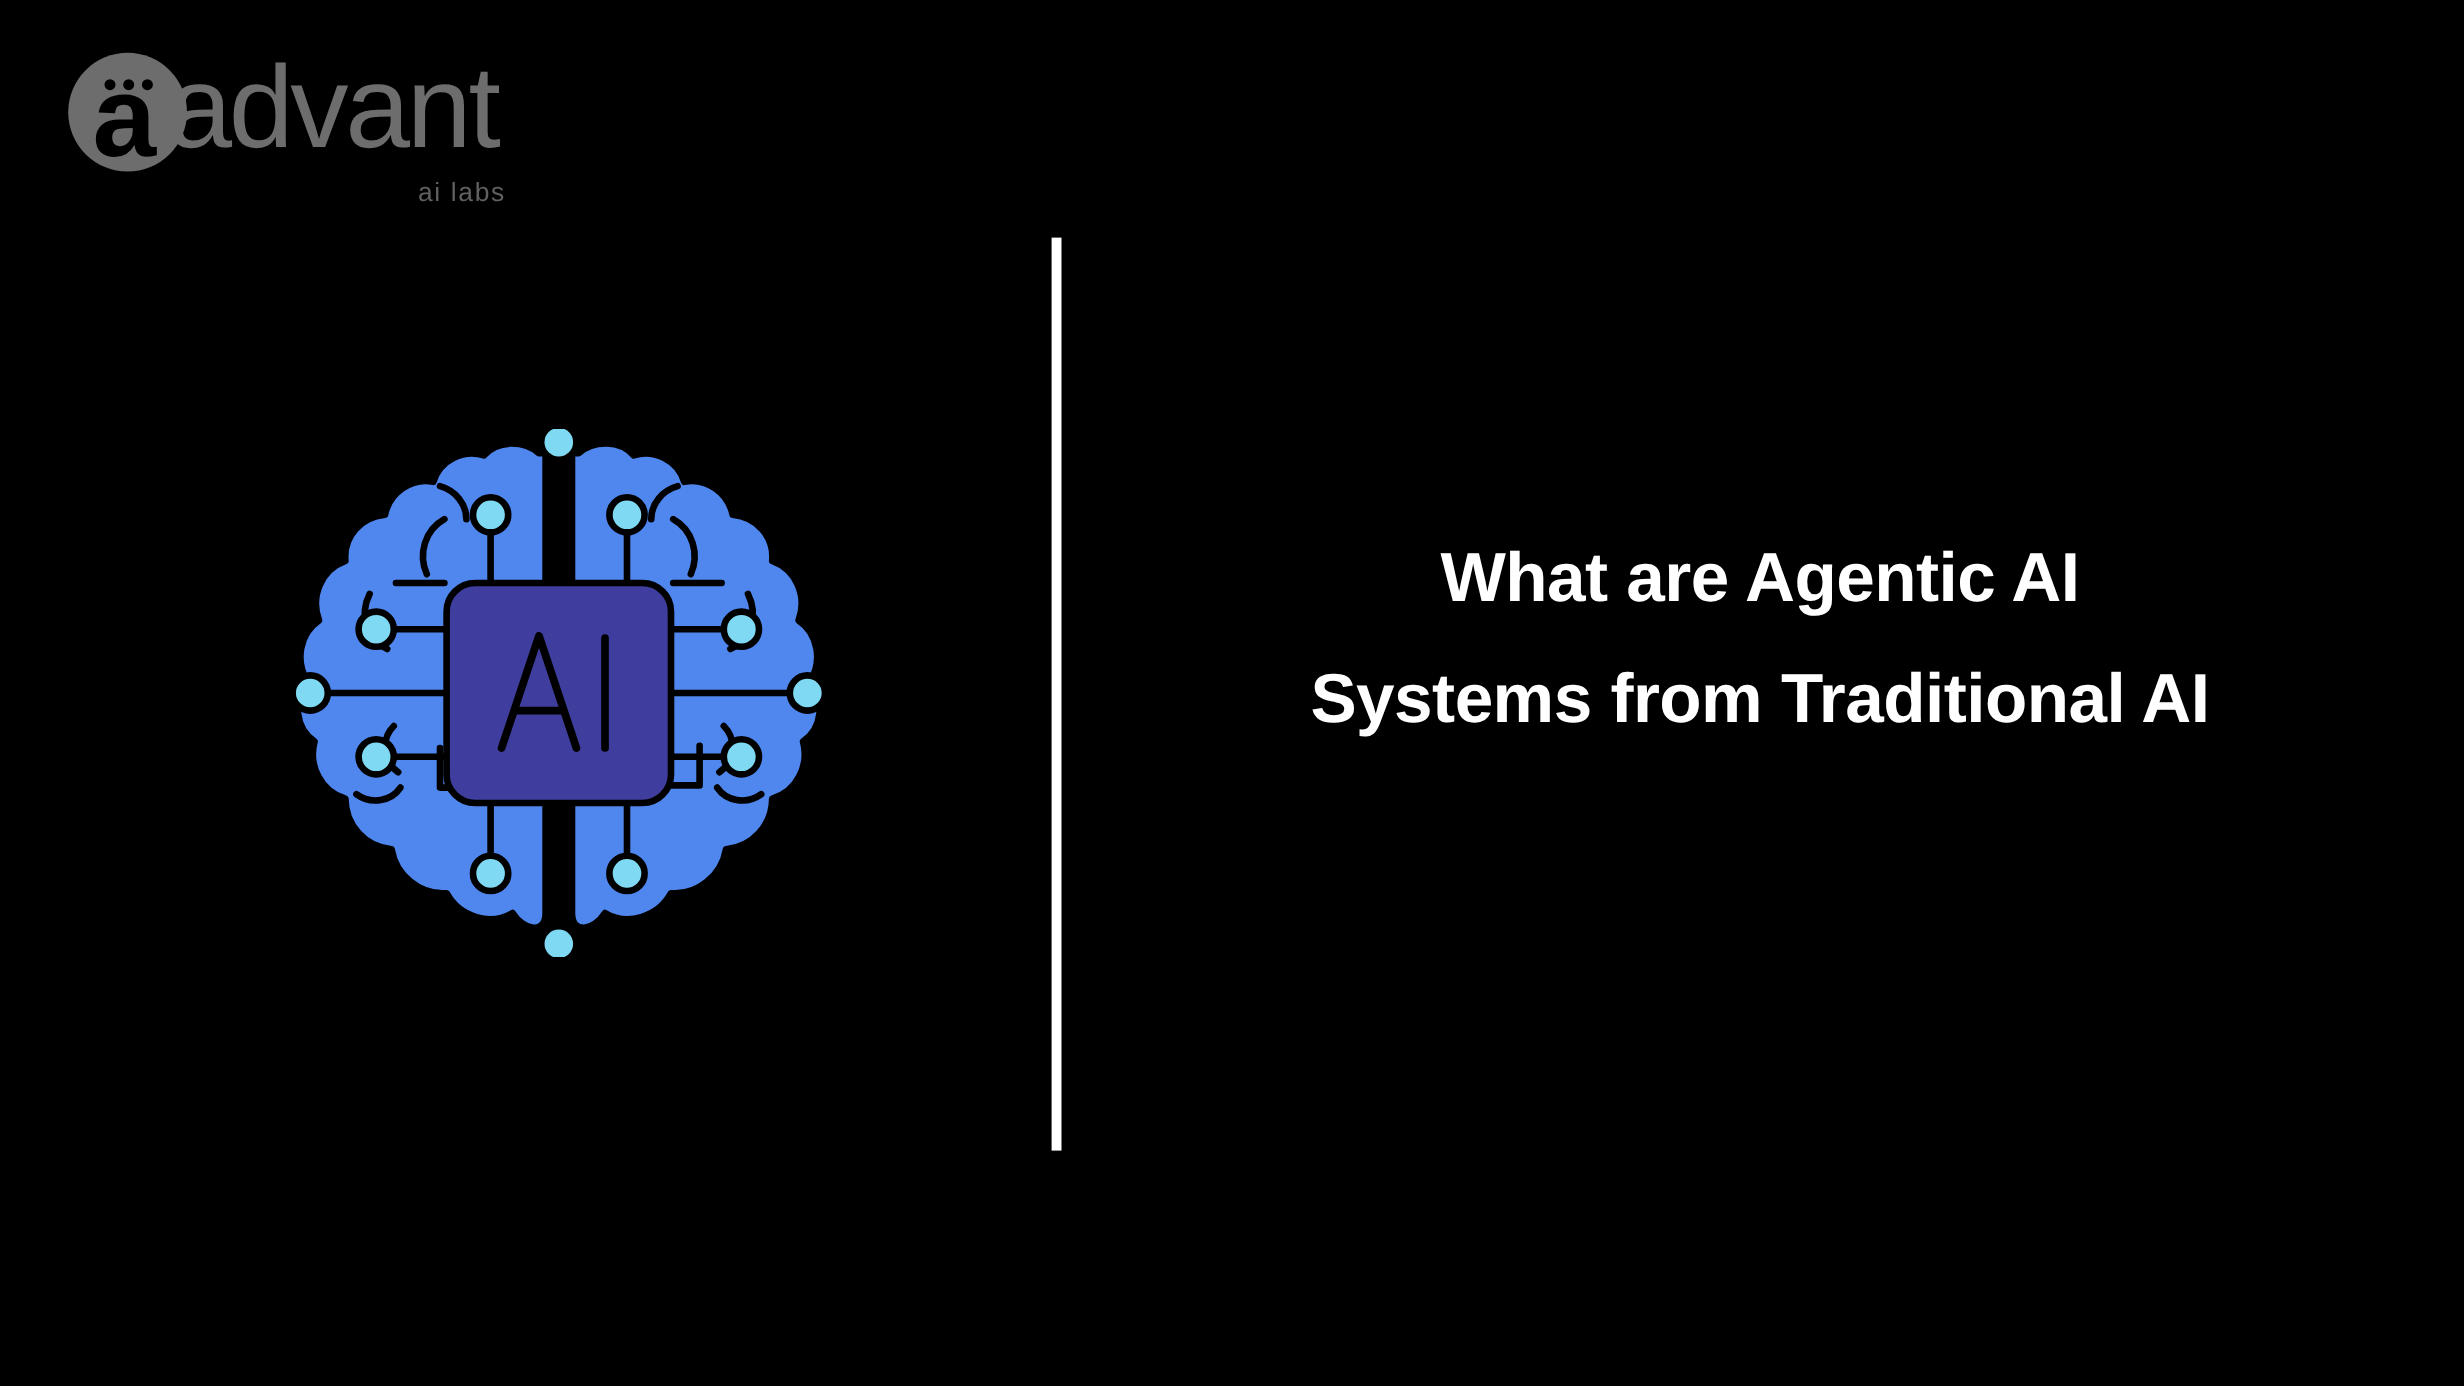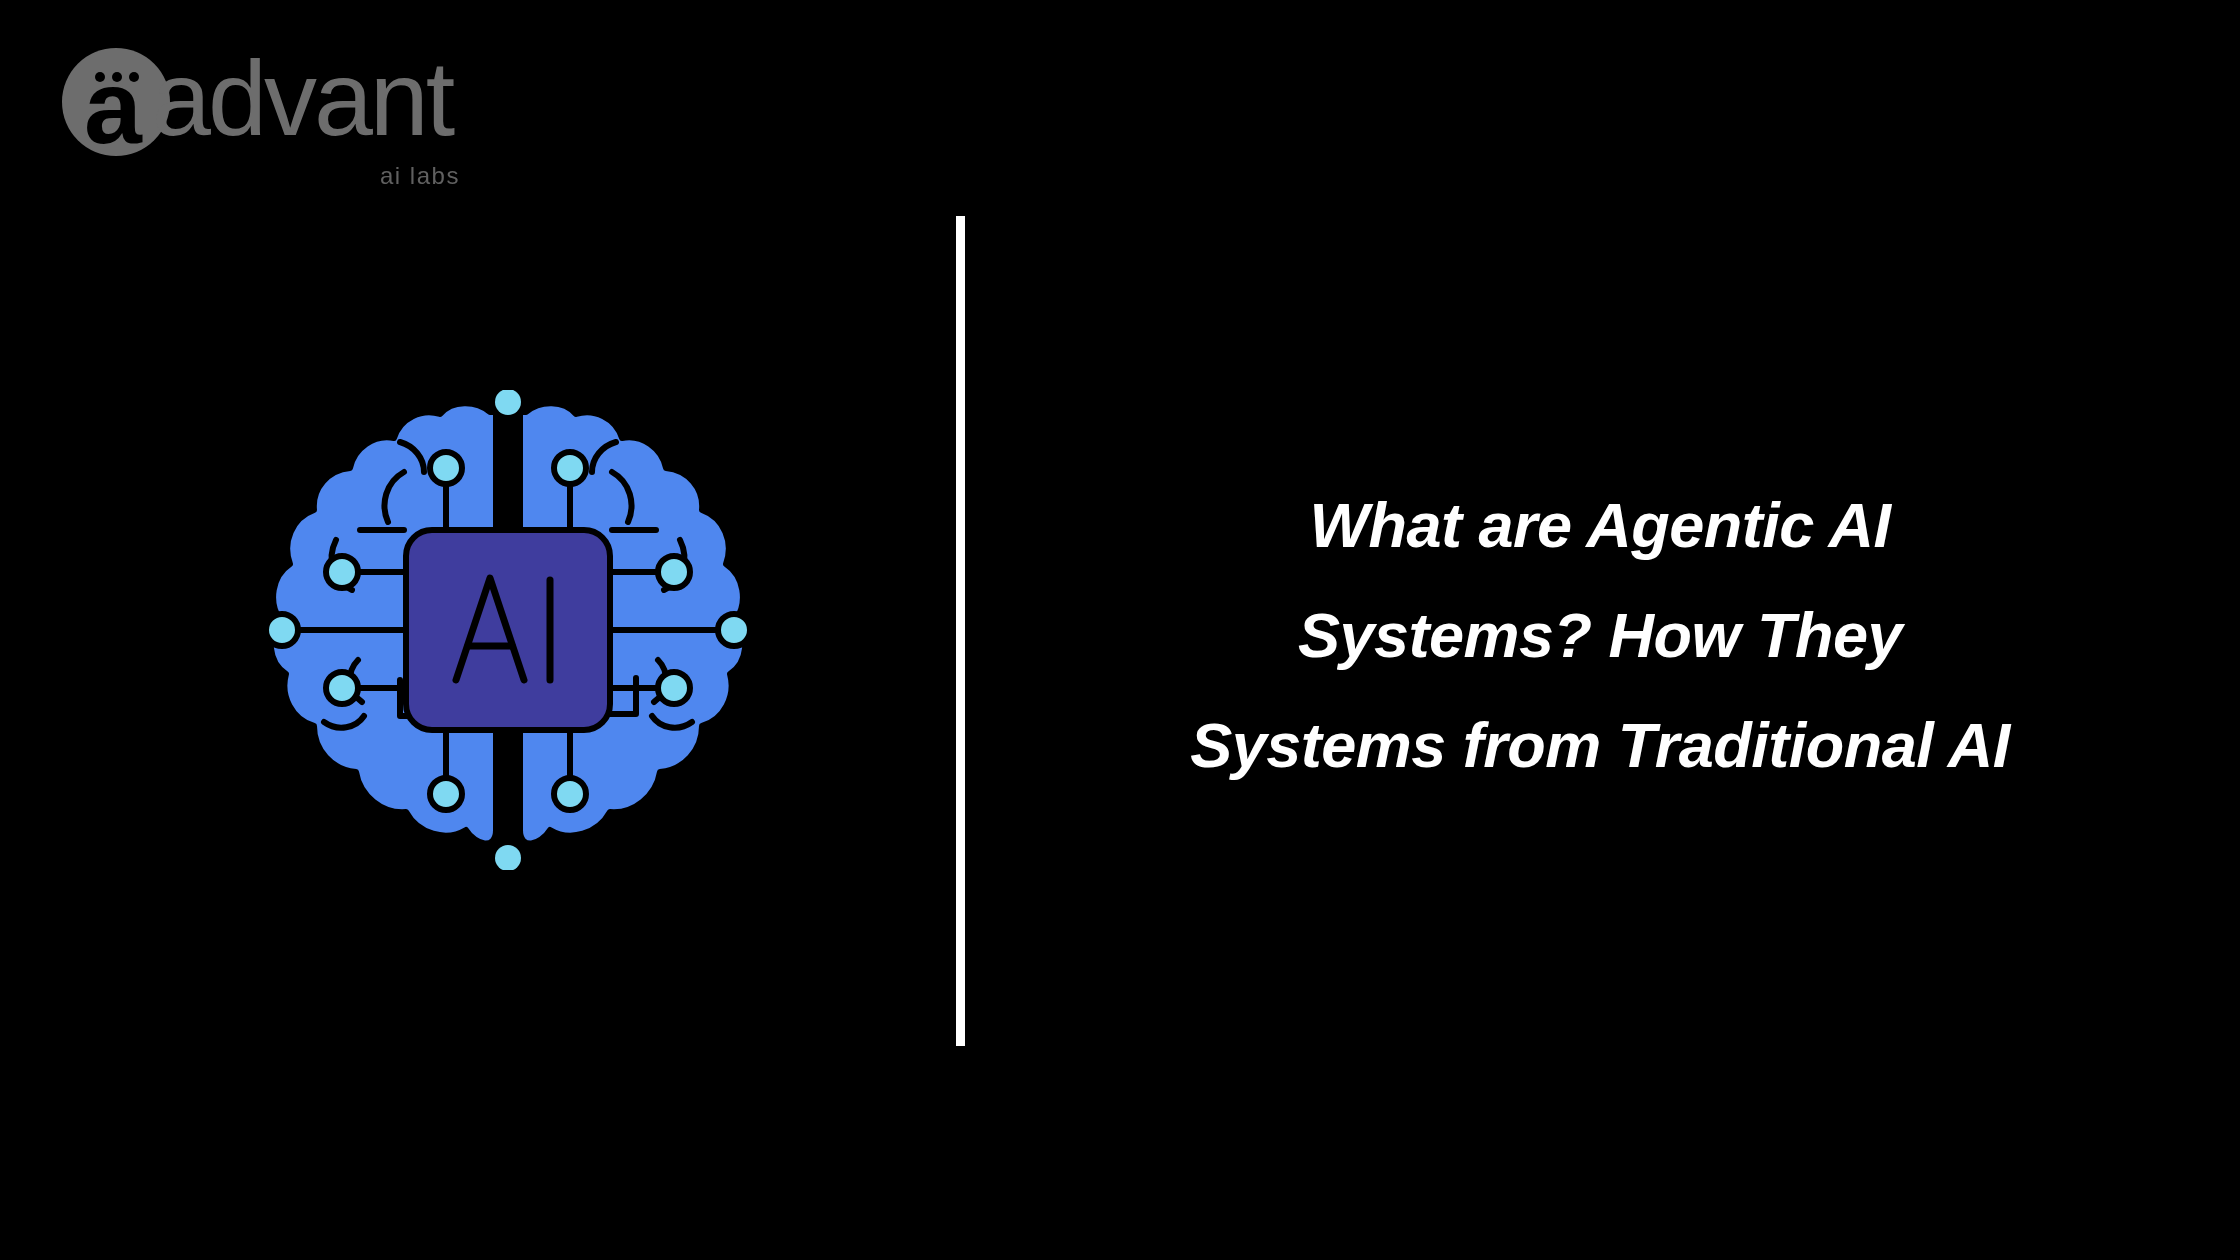--- a/index.html
+++ b/index.html
@@ -94,21 +94,21 @@
     position:absolute;
     left:1040px; top:470px;
     width:1120px;
     text-align:center;
     color:#ffffff;
     font-size:63px;
     font-weight:700;
     line-height:110px;
     letter-spacing:-0.5px;
   }
-  .title .tline { display:block; white-space:nowrap;font-style:italic; }
+  .title .tline { display:block; white-space:nowrap; }
 </style>
 </head>
 <body>
 
 <div class="canvas">
 
   <div class="logo">
     <div class="logo-mark">
       <div class="logo-circle"></div>
       <div class="logo-a">a</div>
@@ -224,17 +224,16 @@
           <circle cx="280" cy="12" r="13"></circle>
           <circle cx="280" cy="468" r="13"></circle>
         </g>
 
       </g>
     </svg>
   </div>
 
   <h1 class="title">
     <span class="tline">What are Agentic AI</span>
-    <span class="tline">Systems? How They</span>
     <span class="tline">Systems from Traditional AI</span>
   </h1>
 
 </div>
 
 </body></html>

